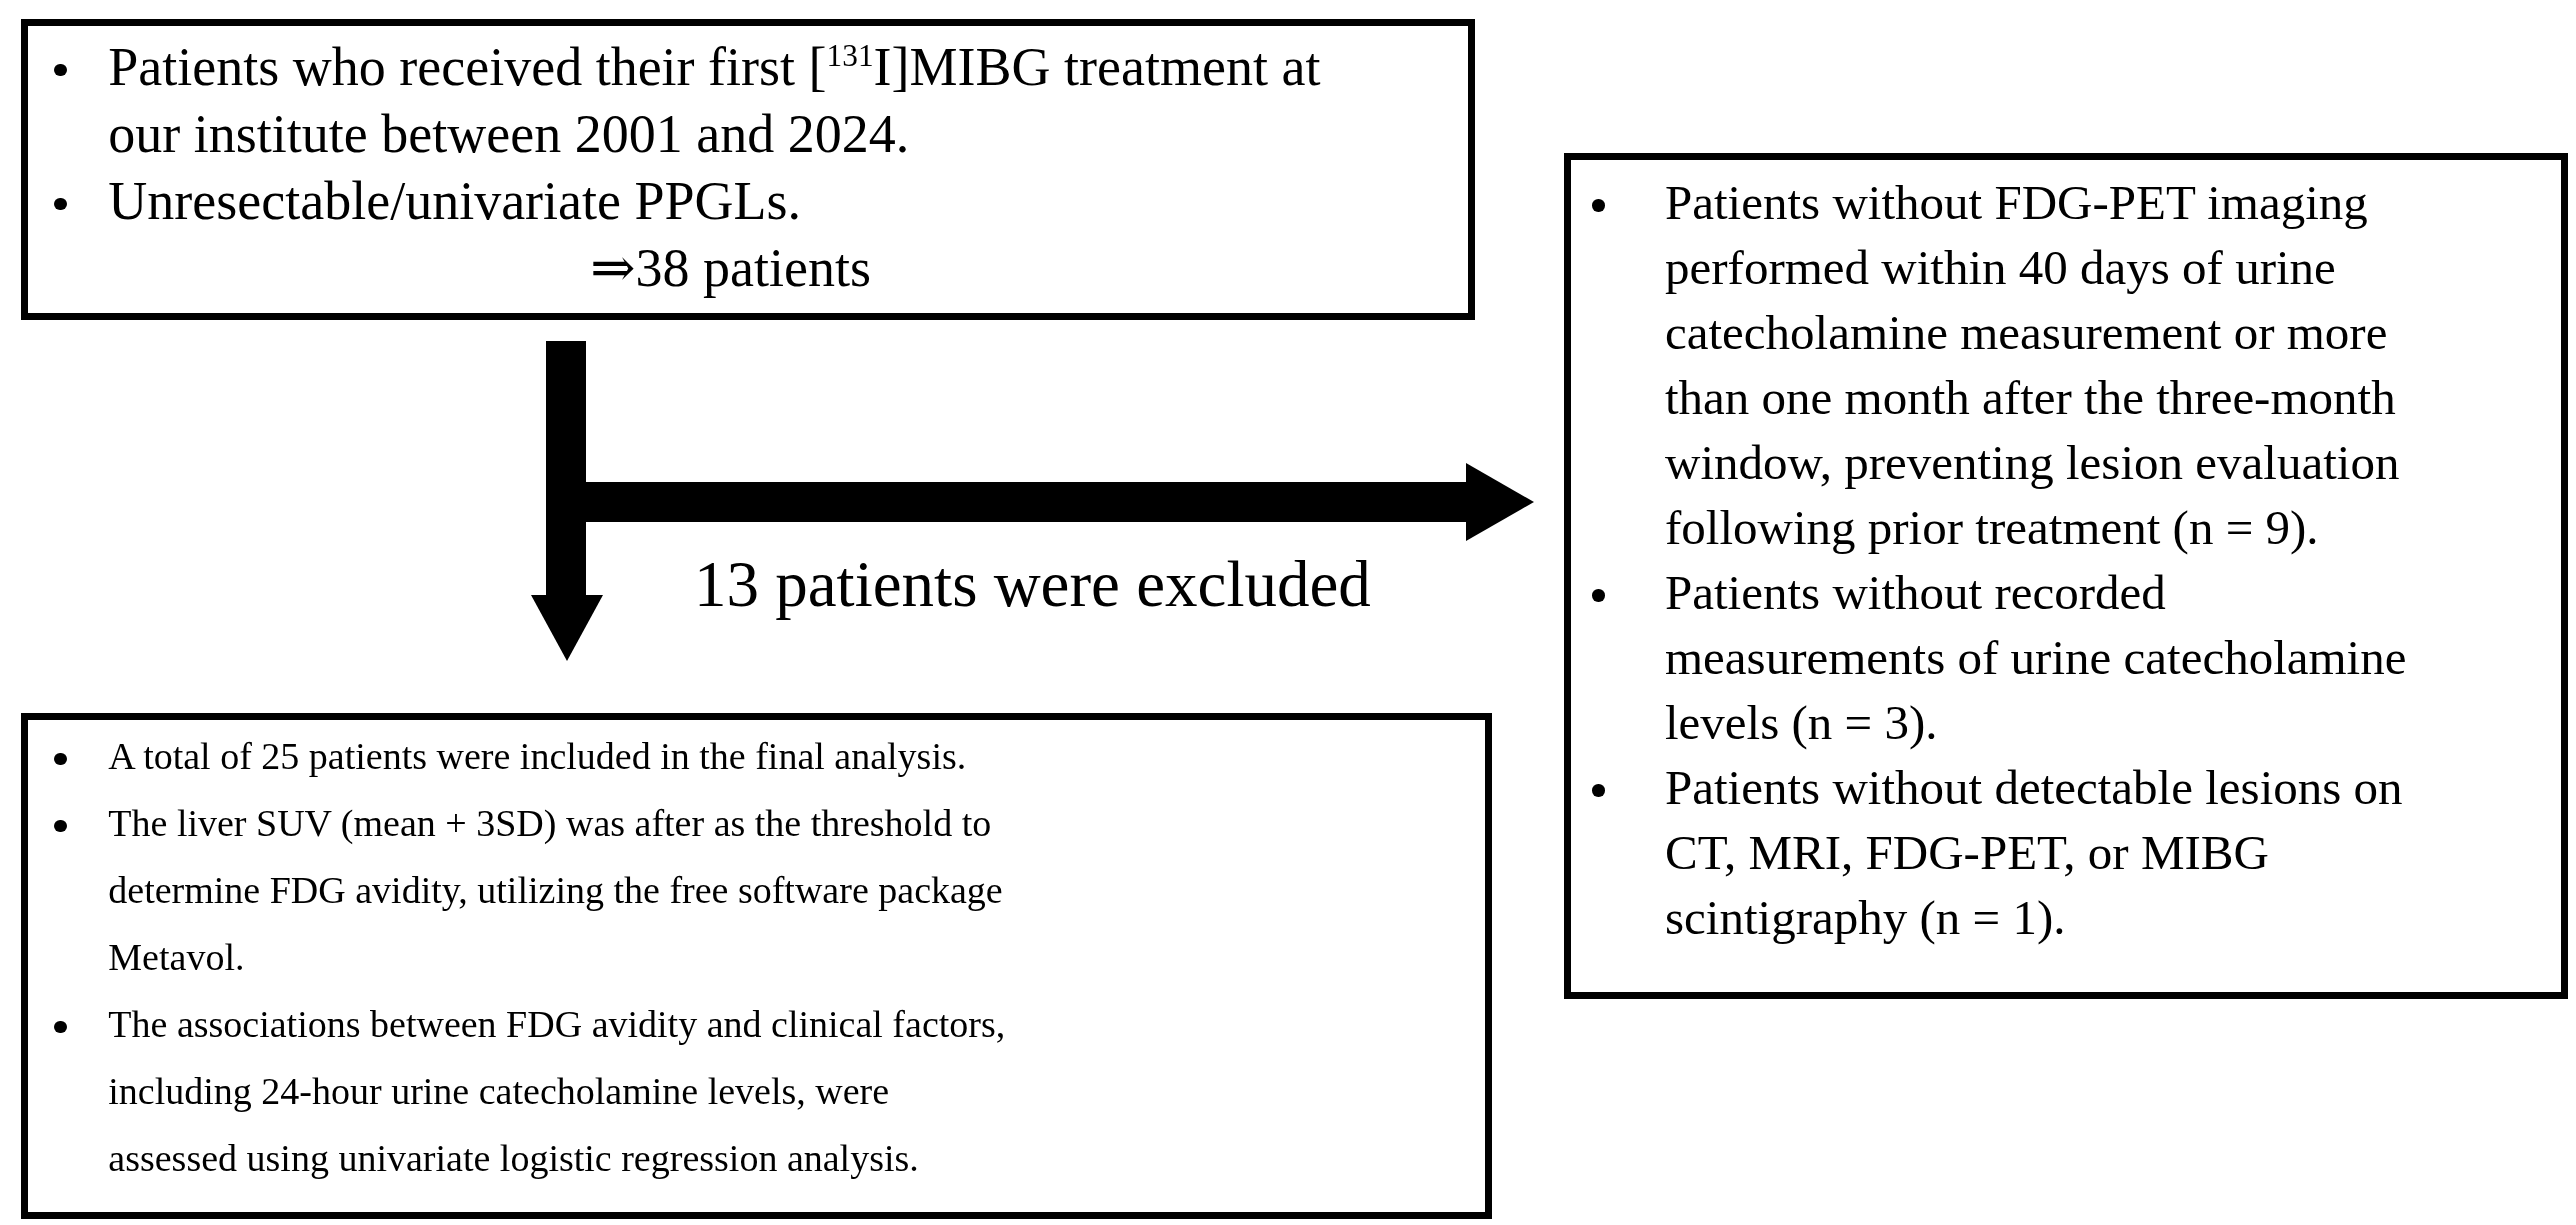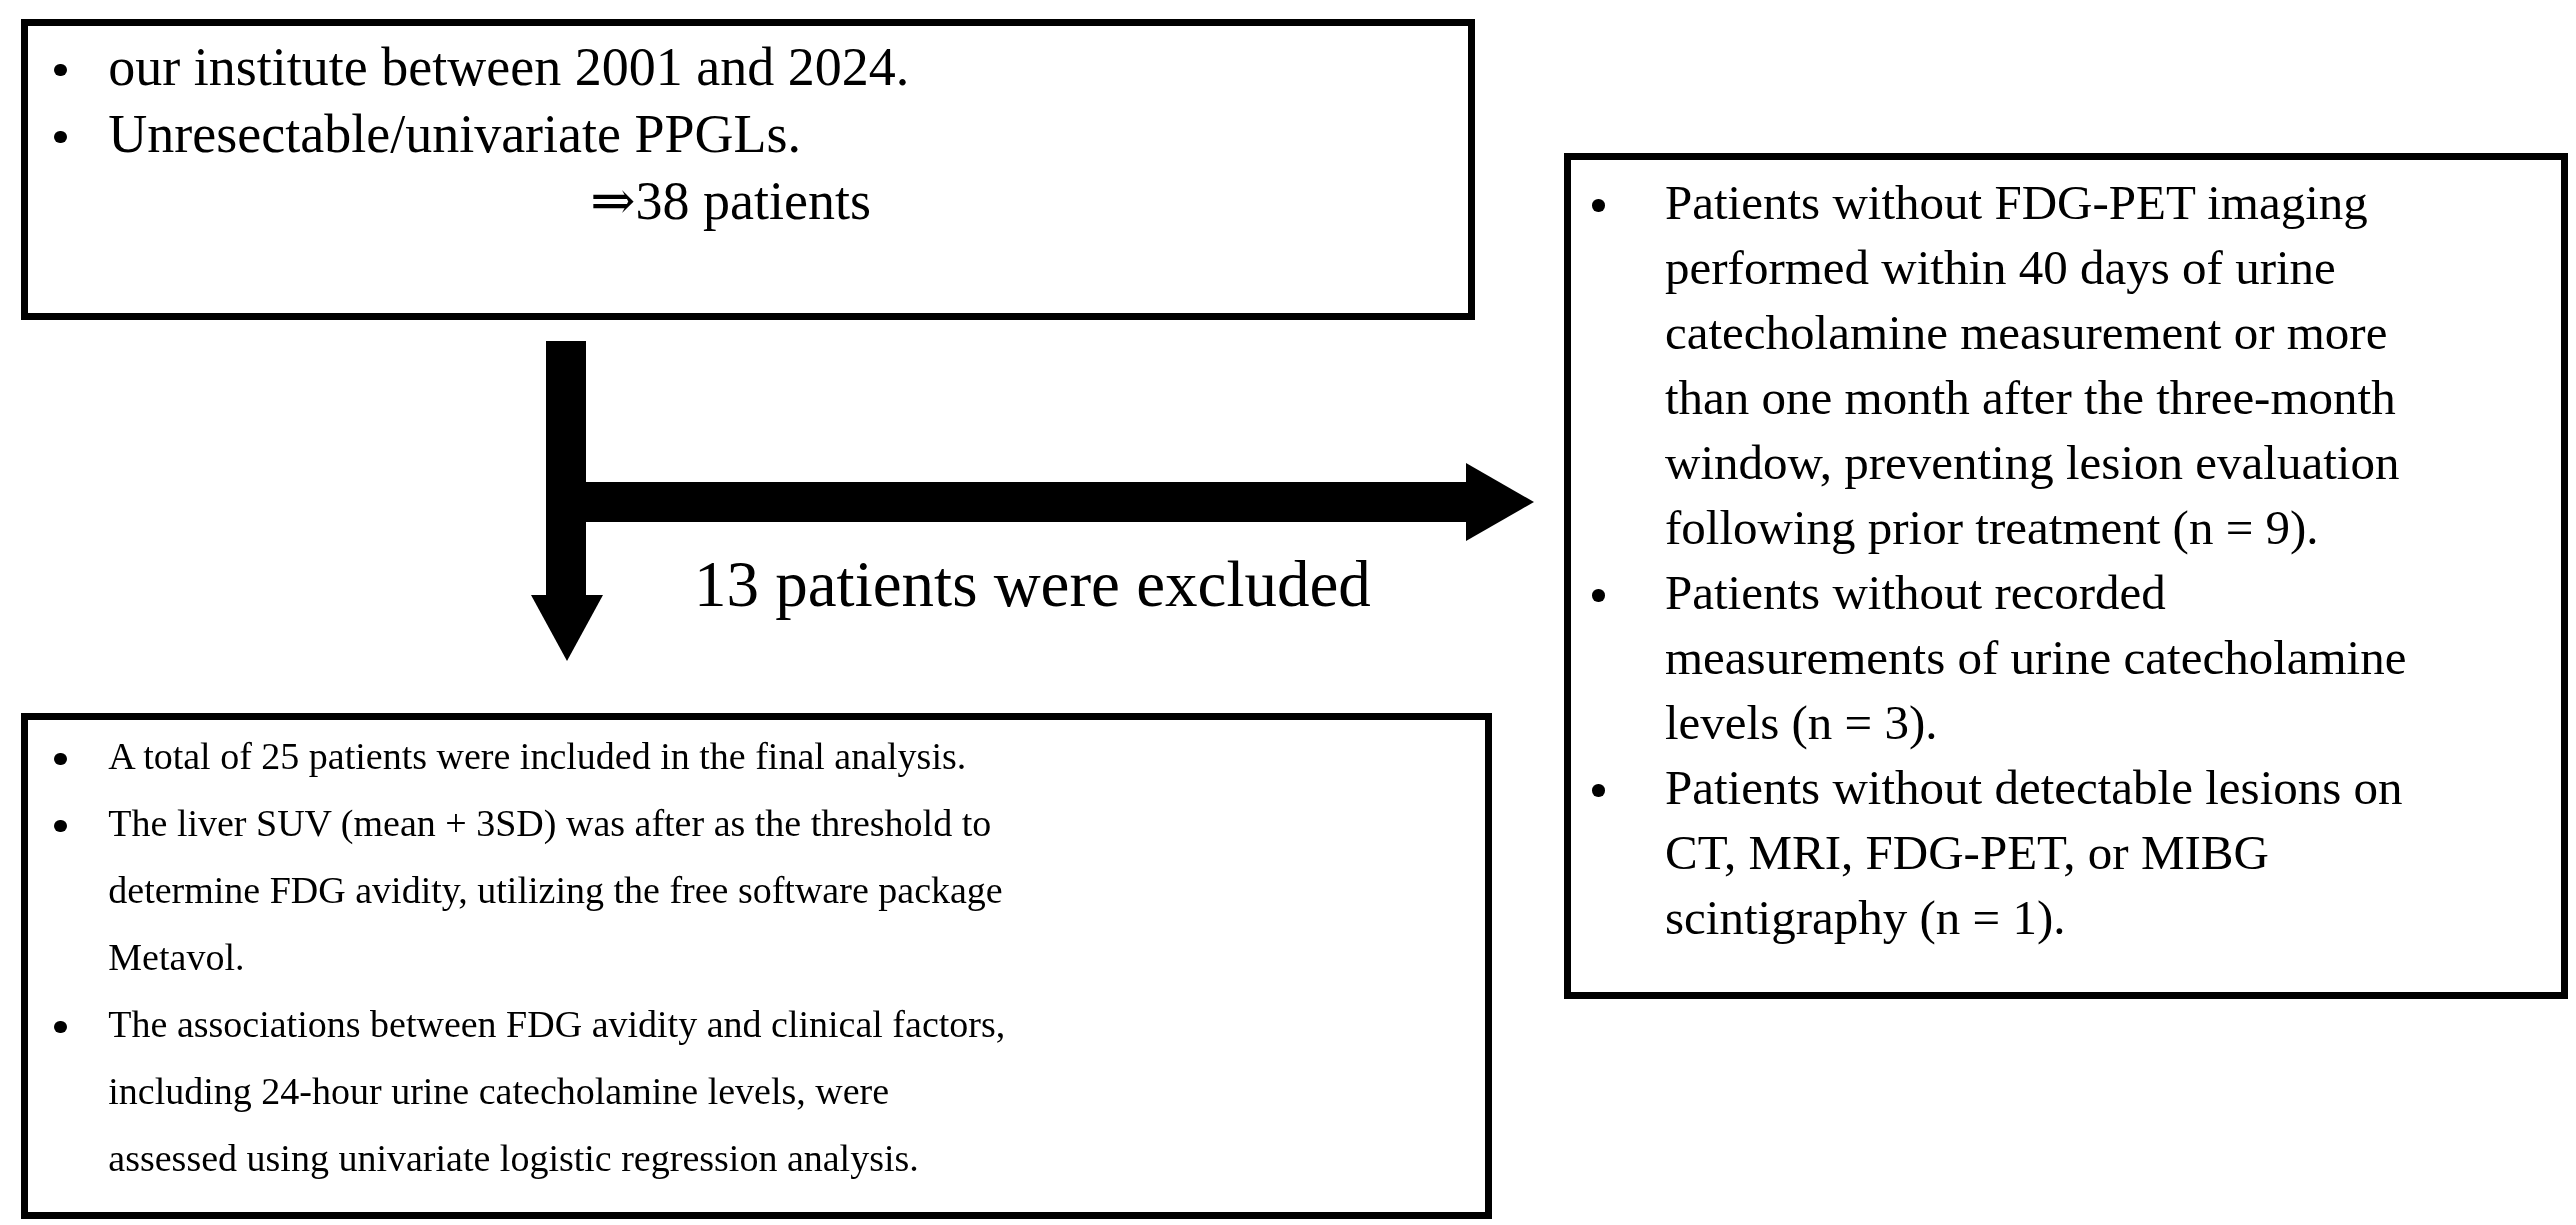--- a/index.html
+++ b/index.html
@@ -97,20 +97,21 @@
 </style>
 </head>
 <body>
 
 <div class="stage">
 
   <div class="box" id="inclusion-box">
     <ul>
         <li>
           <span class="dot"></span>
+          <div class="line">Patients who received their first [<sup>131</sup>I]MIBG treatment at</div>
           <div class="line">our institute between 2001 and 2024.</div>
         </li>
         <li>
           <span class="dot"></span>
           <div class="line">Unresectable/univariate PPGLs.</div>
         </li>
       </ul>
     <div class="result-line">⇒38 patients</div>
   </div>
 

